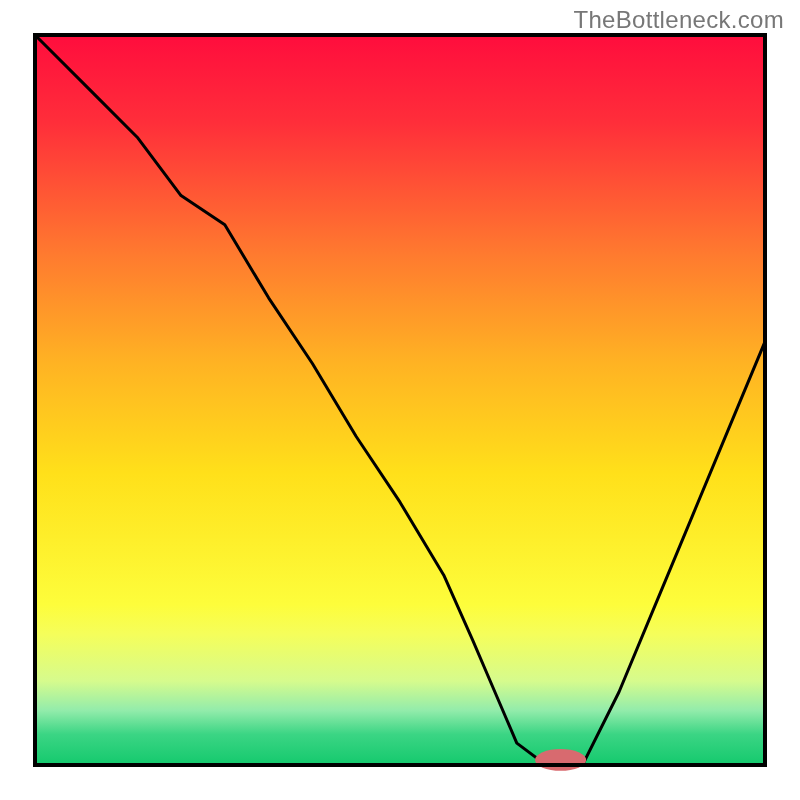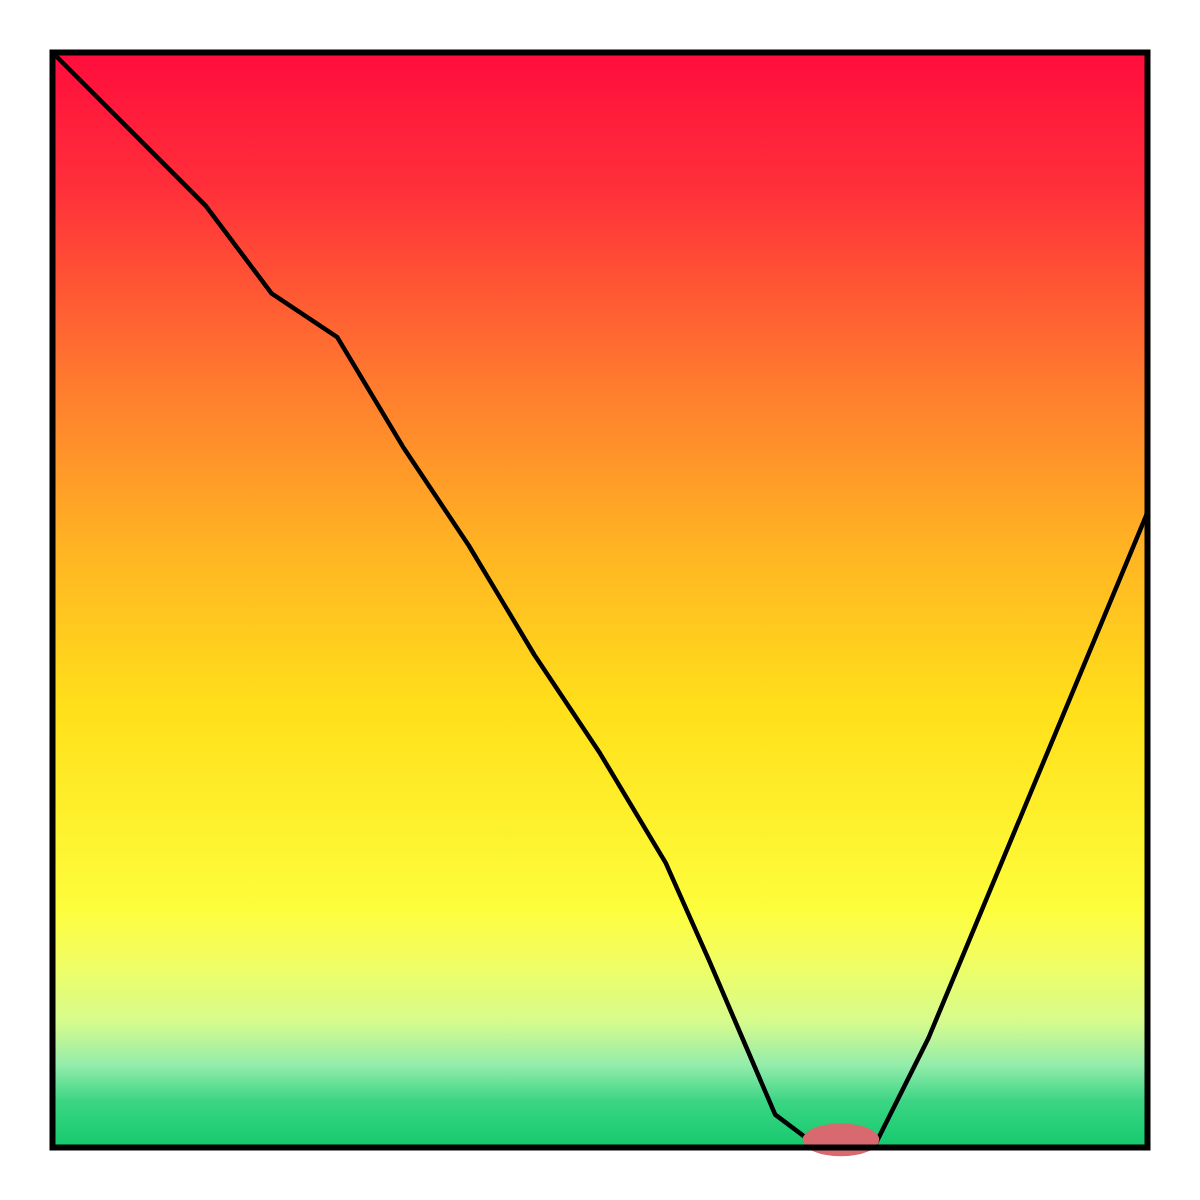--- a/index.html
+++ b/index.html
@@ -33,20 +33,21 @@
     width: 800px;
     height: 800px;
     display: block;
   }
 </style>
 </head>
 <body>
 
 <div class="canvas">
 
+  <div class="watermark">TheBottleneck.com</div>
 
   <svg class="plot" viewBox="0 0 800 800">
     <defs>
       <linearGradient id="bg-grad" x1="0" y1="0" x2="0" y2="1">
 
       <stop offset="0%" stop-color="#ff0d3d"></stop>
           <stop offset="12%" stop-color="#ff2e3a"></stop>
           <stop offset="30%" stop-color="#ff7a2f"></stop>
           <stop offset="45%" stop-color="#ffb323"></stop>
           <stop offset="60%" stop-color="#ffe01a"></stop>

